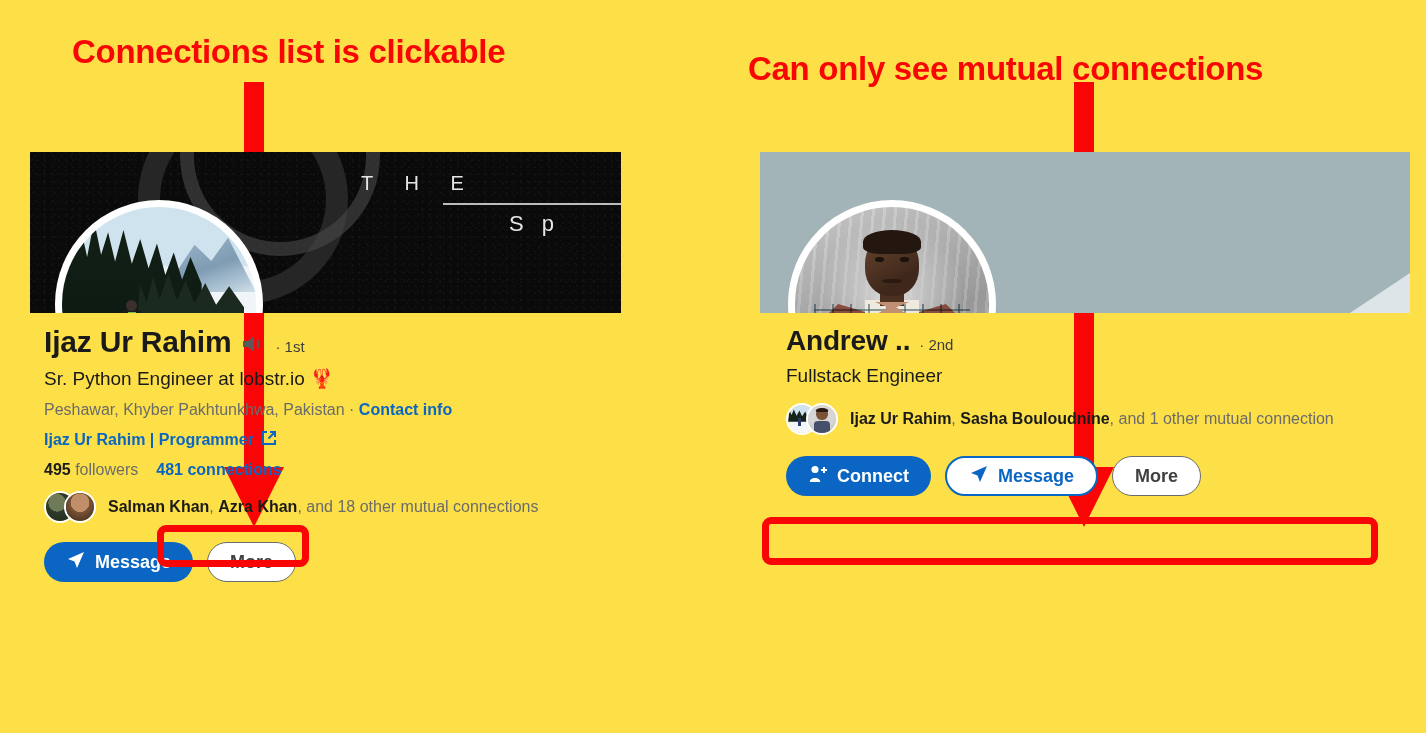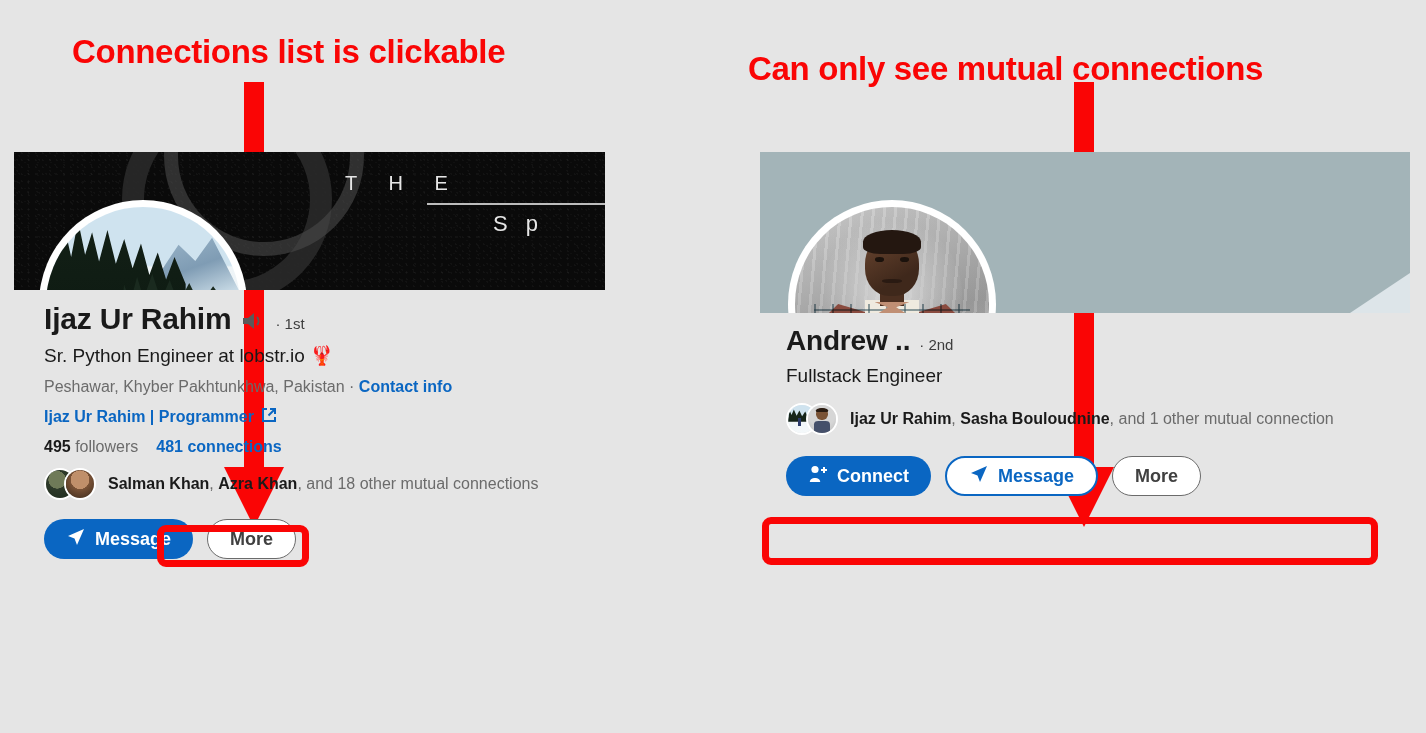--- a/index.html
+++ b/index.html
@@ -1,19 +1,19 @@
 <!DOCTYPE html>
 <html><head>
 <meta charset="utf-8">
 <style>
   * { box-sizing: border-box; margin:0; padding:0; }
   html,body { width:1426px; height:733px; background:#ffffff; overflow:hidden; }
   body { font-family:"Liberation Sans", sans-serif; -webkit-font-smoothing:antialiased; }
 
-  .stage { position:relative; width:1426px; height:733px; background:#e5e5e5; }
+  .stage { position:relative; width:1426px; height:733px; background:#fde047; }
 
   
   .annot {
     position:absolute;
     color:#fa0505;
     font-weight:bold;
     font-size:33px;
     letter-spacing:-0.3px;
     white-space:nowrap;
   }
@@ -22,21 +22,21 @@
 
   
   .arrow { position:absolute; }
 
   
   .card { position:absolute; }
   .card.left  { left:14px;  top:152px; width:600px; }
   .card.right { left:760px; top:152px; width:652px; }
 
   .banner { position:relative; overflow:hidden; }
-  .banner.left  { width:591px; height:138px; background:#0a0a0a; }
+  .banner.left  { width:591px; height:161px; background:#0a0a0a;margin-left:16px; }
   .banner.right { width:650px; height:161px; background:#a3b4b8; }
 
   .banner-noise {
     position:absolute; inset:0;
     background-image:
       radial-gradient(circle at 10% 20%, rgba(255,255,255,.035) 0 1px, transparent 1px),
       radial-gradient(circle at 30% 70%, rgba(255,255,255,.03) 0 1px, transparent 1px),
       radial-gradient(circle at 60% 40%, rgba(255,255,255,.03) 0 1px, transparent 1px),
       radial-gradient(circle at 85% 80%, rgba(255,255,255,.025) 0 1px, transparent 1px);
     background-size: 7px 7px, 11px 11px, 9px 9px, 13px 13px;

